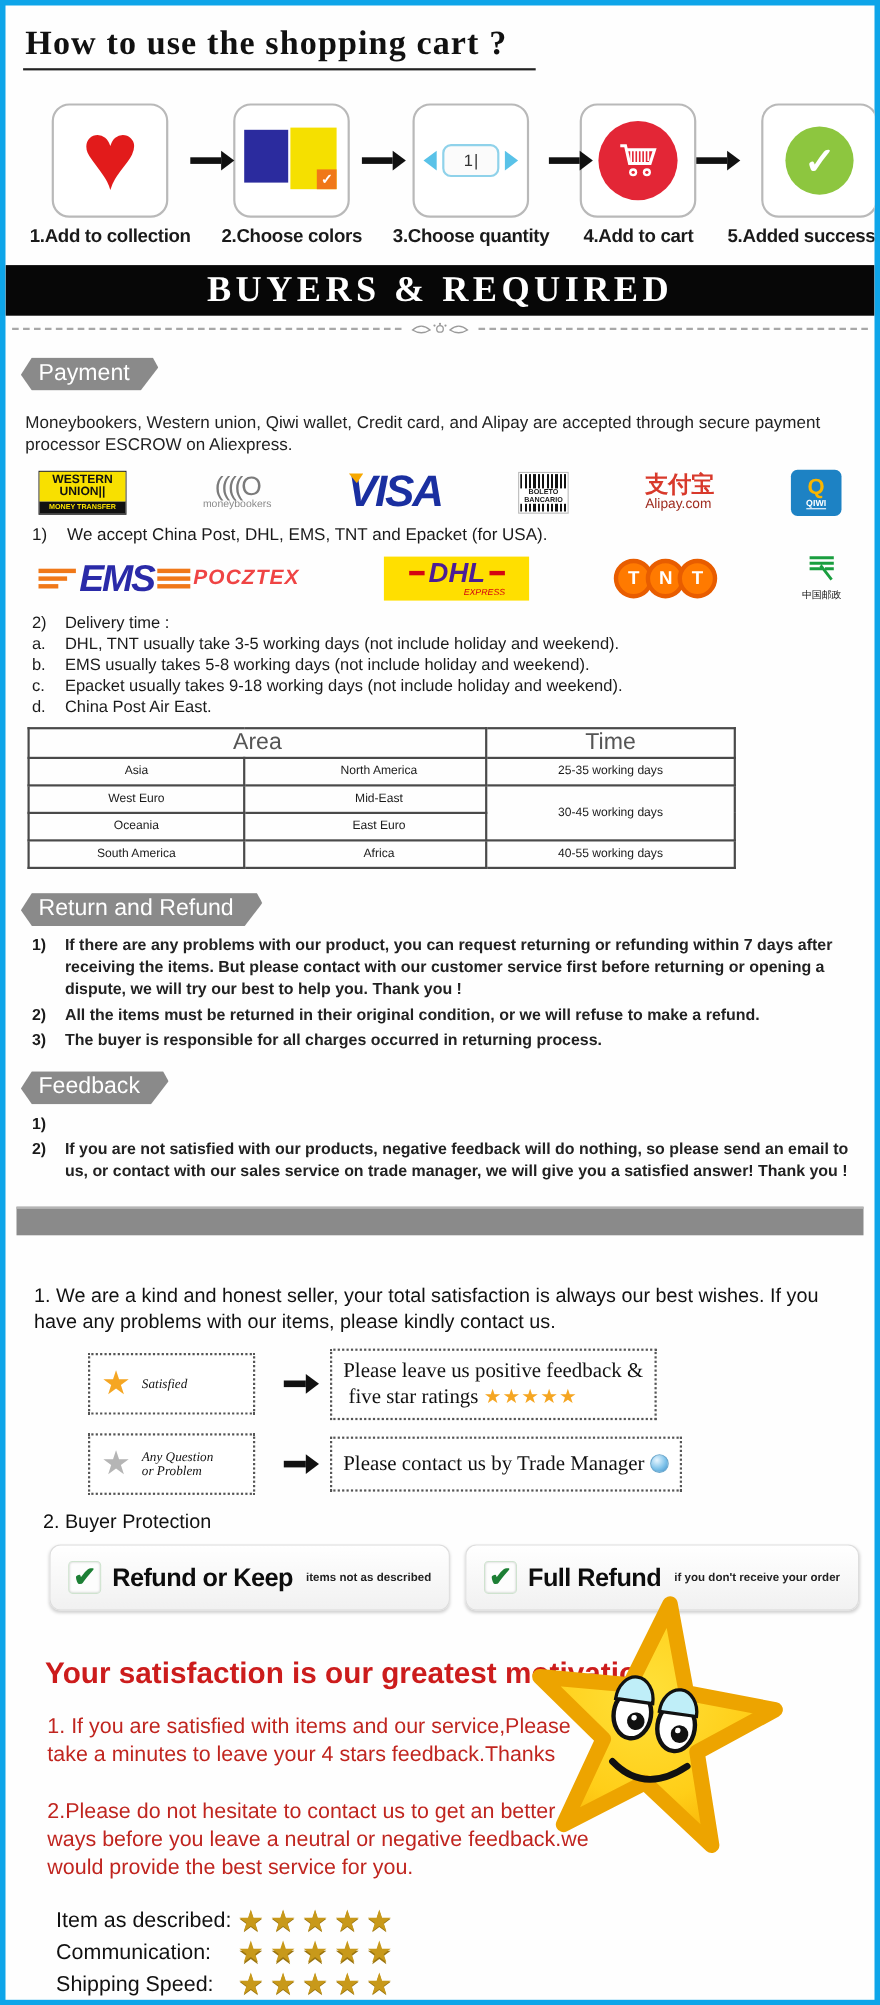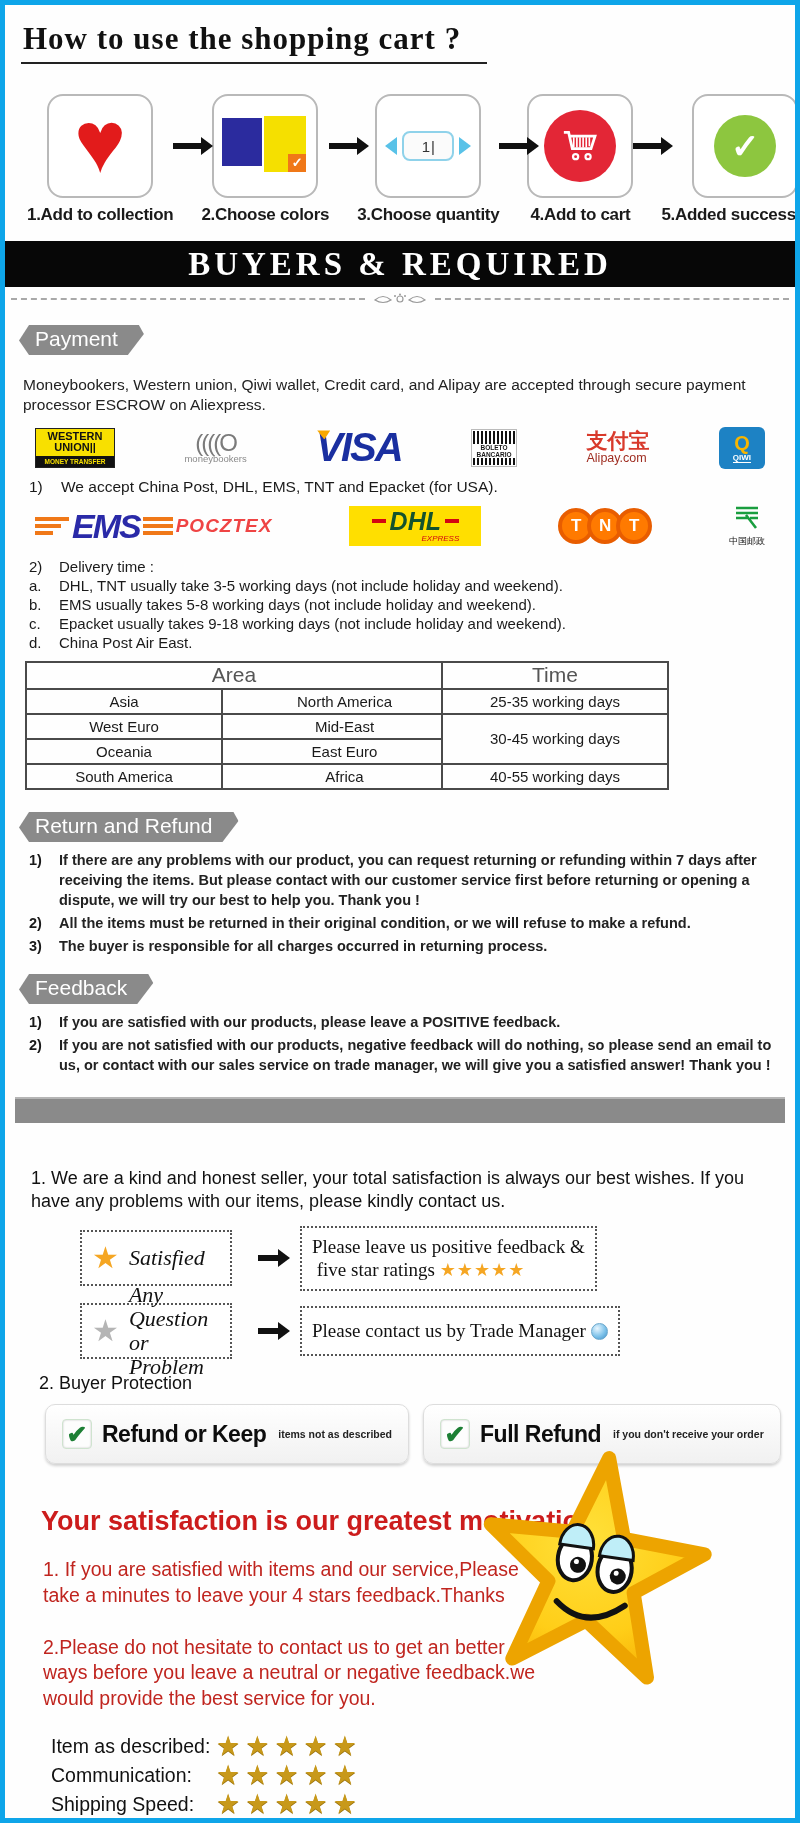--- a/index.html
+++ b/index.html
@@ -77,60 +77,60 @@
   
   .num-line { display:flex; margin:8px 0 0 24px; font-size:15.5px; }
   .num-line .num { width:32px; flex:none; }
   .ship-logos { display:flex; align-items:center; justify-content:space-between; margin:8px 30px 0 30px; height:44px; }
   .ems { display:flex; align-items:center; gap:3px; }
   .stripes { display:flex; flex-direction:column; gap:3px; }
   .stripes i { display:block; height:4px; background:#f07818; }
   .ems-text { font-style:italic; font-weight:bold; font-size:34px; color:#2a2aa8; letter-spacing:-2px; line-height:1; }
   .ems-sub { font-style:italic; font-weight:bold; font-size:19px; color:#ef4444; letter-spacing:1px; }
   .dhl { width:132px; height:40px; background:#ffdf00; display:flex; flex-direction:column; align-items:center; justify-content:center; }
-  .dhl-text { font-style:italic; font-weight:bold; font-size:25px; color:#14532d; letter-spacing:0; line-height:1;
+  .dhl-text { font-style:italic; font-weight:bold; font-size:25px; color:#4c1d95; letter-spacing:0; line-height:1;
               border-top:0; display:flex; align-items:center; gap:4px; }
   .dhl-text i { display:block; width:14px; height:4px; background:#d40511; }
   .dhl-sub { font-style:italic; font-size:8px; color:#d40511; align-self:flex-end; margin-right:22px; }
   .tnt { display:flex; }
   .tnt-c { width:36px; height:36px; border-radius:50%; background:#ff7a00; border:4px solid #e85d00; color:#fff;
            font-weight:bold; font-size:17px; display:flex; align-items:center; justify-content:center; margin-left:-7px; }
   .tnt-c:first-child { margin-left:0; }
   .cnpost { text-align:center; }
   .cnpost-label { font-size:9px; color:#111; margin-top:1px; }
 
   .delivery { margin-top:10px; }
   .delivery .num-line { margin-top:2px; font-size:15px; }
   .delivery .num-line .num { width:30px; }
 
   
   .ship-table { border-collapse:collapse; margin:10px 0 0 20px; }
   .ship-table th, .ship-table td { border:2px solid #4a4a4a; text-align:center; }
   .ship-table th { font-weight:normal; color:#555; font-size:21px; height:27px; }
-  .ship-table td { font-size:15px; height:25px;margin-top:25px; }
+  .ship-table td { font-size:11px; height:25px;margin-top:25px; }
   .col1 { width:196px; } .col2 { width:220px;padding-left:25px; } .col3 { width:226px; }
 
   
   .para-list { margin-top:8px; }
   .para-list .num-line { margin-top:3px; font-size:14.5px; line-height:1.38; }
   .para-list .num-line .num { width:30px; font-weight:bold; }
   .para-list .txt { max-width:720px; font-weight:bold; color:#222; }
 
   .gray-band { height:26px; background:#8a8a8a; margin:22px 10px 0 10px; border-top:2px solid #b5b5b5; }
 
   
   .seller-note { margin:44px 30px 0 26px; font-size:18px; line-height:1.3; color:#111; }
   .promise-row { display:flex; align-items:center; margin-left:75px; margin-top:12px; }
   .dash-box { border:2px dotted #555; padding:7px 10px; display:flex; align-items:center; gap:10px; background:#fff; }
   .dash-box.left { width:152px; height:56px; }
   .dash-box.right { min-width:255px; min-height:50px; }
   .star-ico { font-size:30px; line-height:1; }
   .star-ico.gold { color:#f5a623; }
   .star-ico.gray { color:#b5b5b5; }
-  .script-text { font-family:"Liberation Serif", serif; font-style:italic; font-size:22px; color:#111; line-height:1.1; }
+  .script-text { font-family:"Liberation Serif", serif; font-style:italic; font-size:12px; color:#111; line-height:1.1; }
   .serif-text { font-family:"Liberation Serif", serif; font-size:19px; color:#111; line-height:1.25; }
   .mini-stars { color:#f5a623; font-size:18px; letter-spacing:1px; }
   .promise-row .fat-arrow { margin:0 22px 0 26px; width:20px; height:6px; }
   .tm-ico { display:inline-block; width:17px; height:17px; border-radius:50%; vertical-align:-3px;
             background:radial-gradient(circle at 35% 30%, #e8f6ff, #7fc3ea 55%, #3f8fc9); border:1px solid #6aa7cc; }
   .bp-title { margin:14px 0 0 34px; font-size:18px; color:#111; }
   .btn-row { display:flex; gap:14px; margin:10px 0 0 40px; }
   .protect-btn { display:flex; align-items:center; gap:10px; background:linear-gradient(#ffffff,#f1f1f1);
                  border:1px solid #ddd; border-radius:10px; box-shadow:0 2px 3px rgba(0,0,0,0.18);
                  padding:10px 16px; height:60px; }
@@ -366,21 +366,20 @@
     <div class="num-line">
         <span class="num">3)</span>
         <span class="txt">The buyer is responsible for all charges occurred in returning process.</span>
       </div>
   </div>
 
   <div class="tag-wrap" style="margin-top:18px;"><span class="tag">Feedback</span></div>
   <div class="para-list">
     <div class="num-line">
         <span class="num">1)</span>
-        <span class="txt">If you are satisfied with our products, please leave a POSITIVE feedback.</span>
       </div>
     <div class="num-line">
         <span class="num">2)</span>
         <span class="txt">If you are not satisfied with our products, negative feedback will do nothing, so please send an email to us, or contact with our sales service on trade manager, we will give you a satisfied answer! Thank you !</span>
       </div>
   </div>
 
   <div class="gray-band"></div>
 
   <div class="seller-note">1. We are a kind and honest seller, your total satisfaction is always our best wishes. If you have any problems with our items, please kindly contact us.</div>

